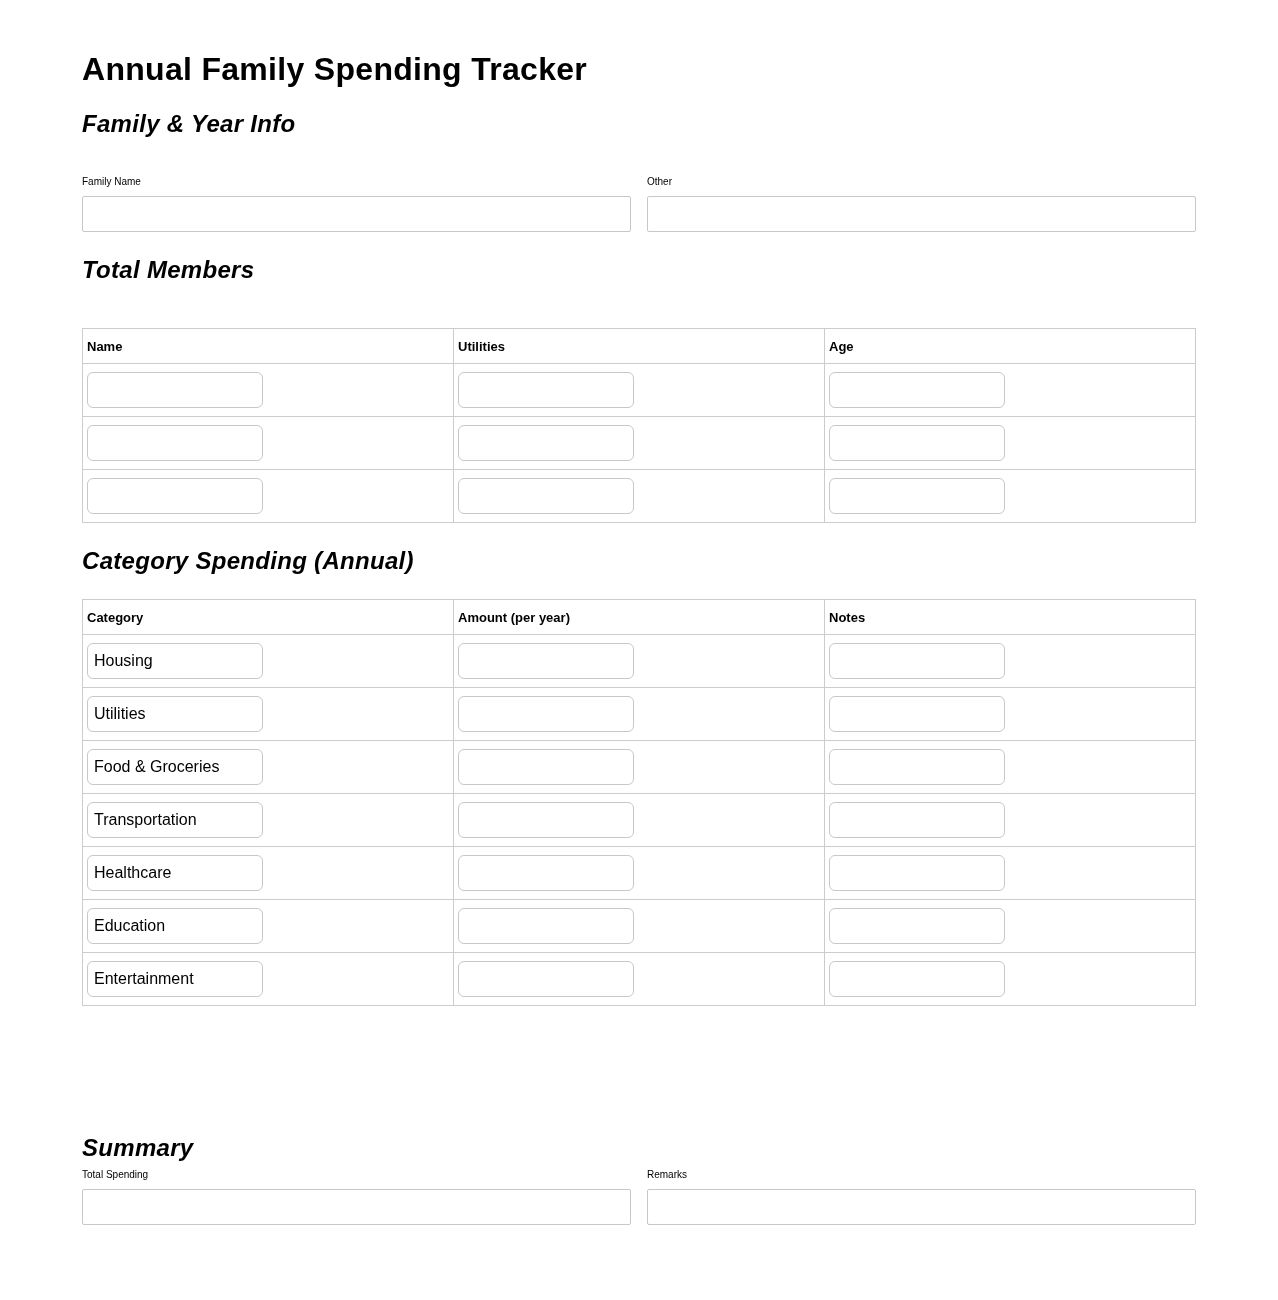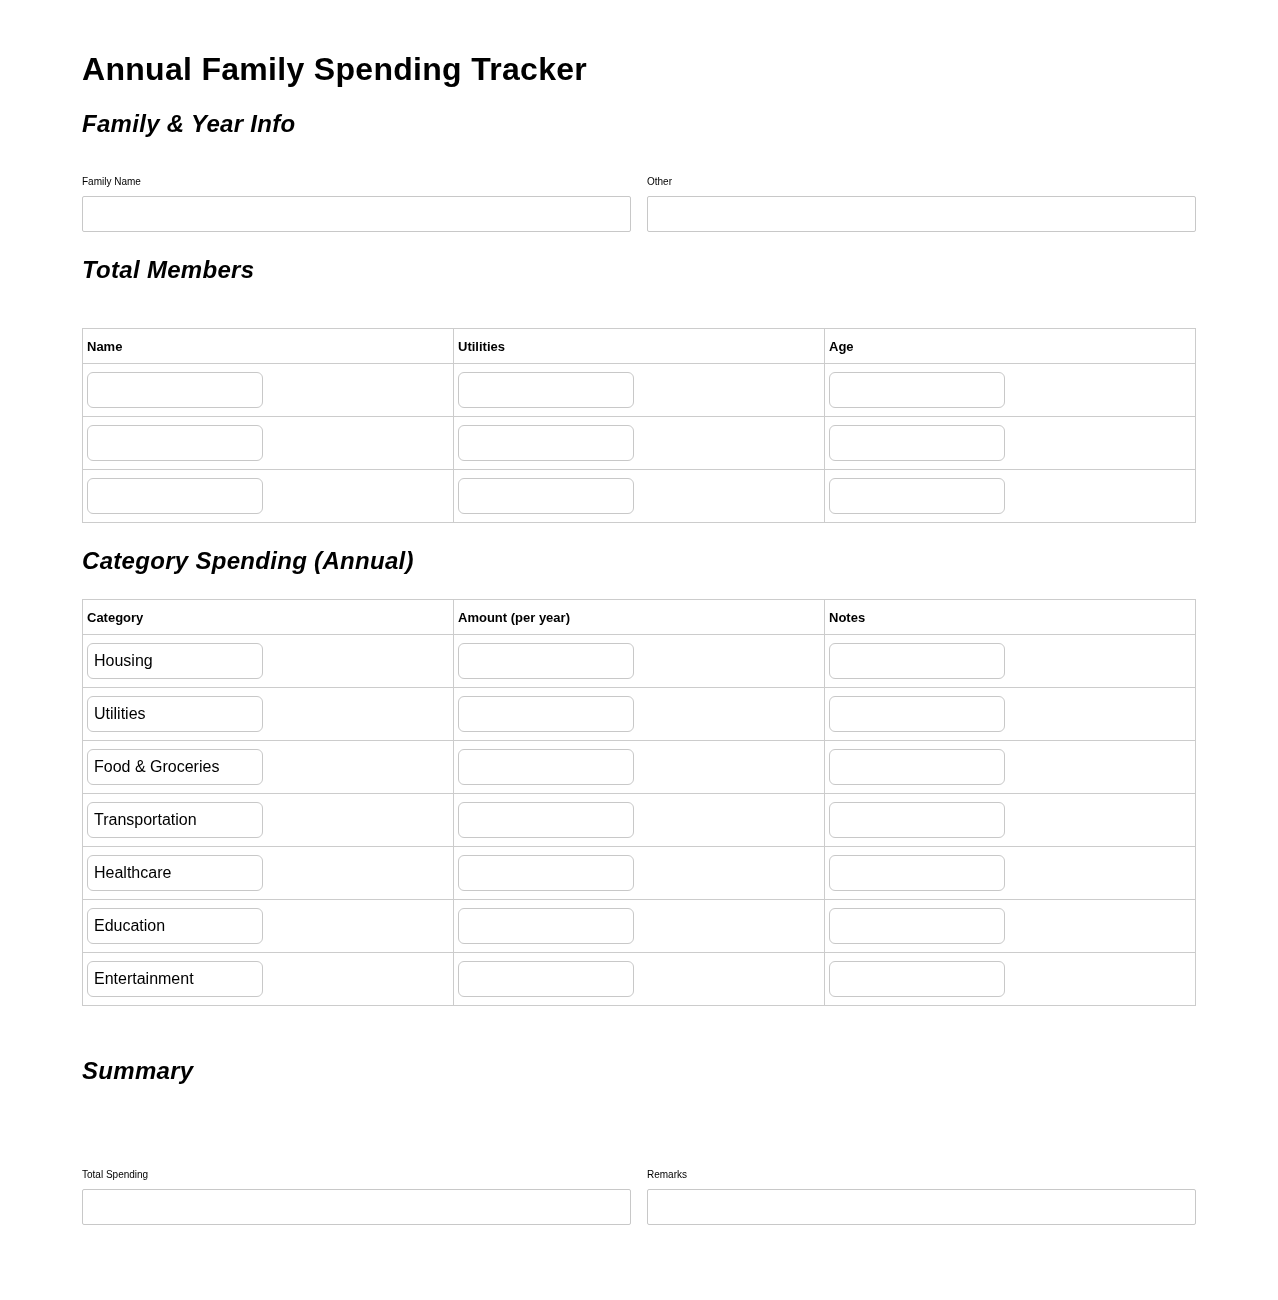--- a/index.html
+++ b/index.html
@@ -161,21 +161,21 @@
         <td>
             <input type="text" value="" style="">
           </td>
         <td>
             <input type="text" value="" style="">
           </td>
       </tr>
     </tbody>
   </table>
 
-  <h2 style="top:1057px">Summary</h2>
+  <h2 style="top:1134px">Summary</h2>
   <div class="field" style="left:0; top:1165px">
     <label>Total Spending</label>
     <input type="text" value="" style="">
   </div>
   <div class="field" style="left:565px; top:1165px">
     <label>Remarks</label>
     <input type="text" value="" style="">
   </div>
 </div>
 

